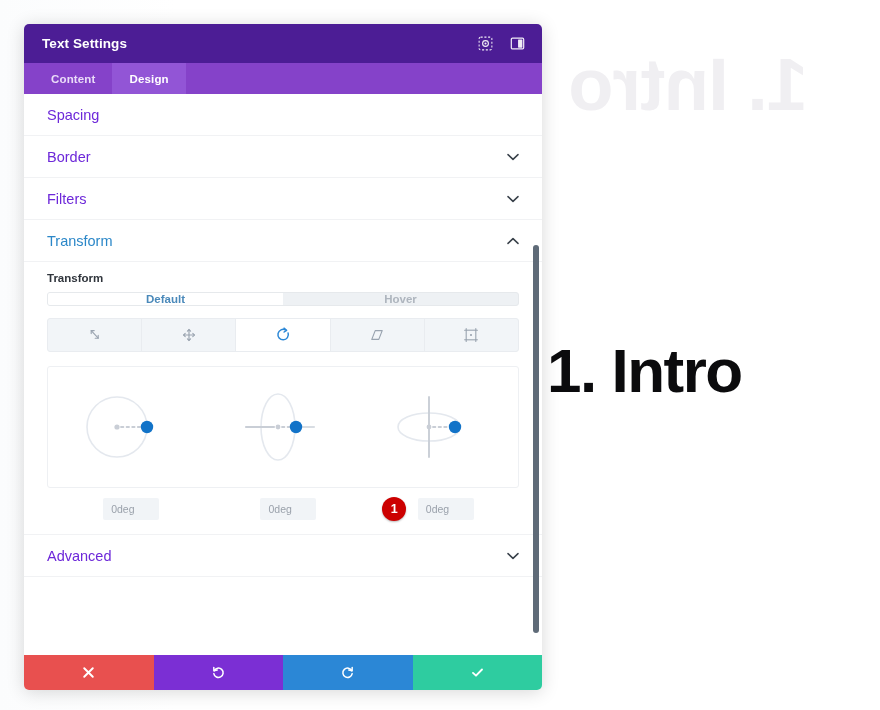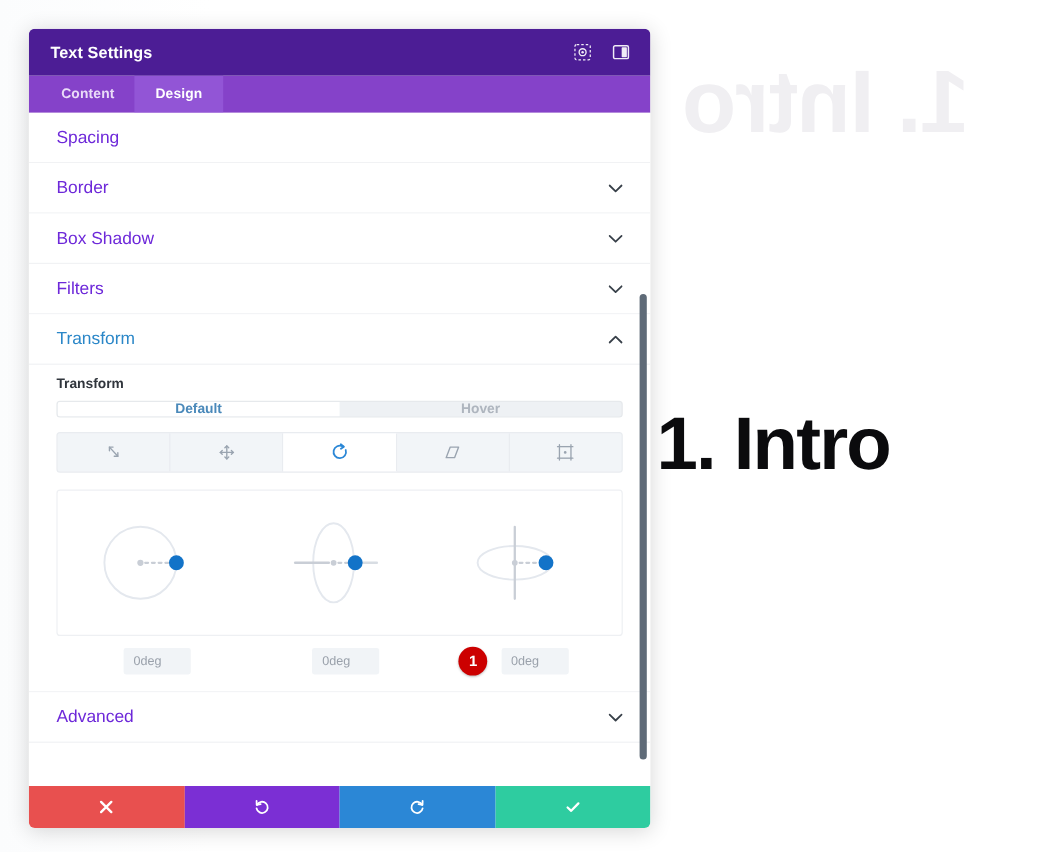--- a/index.html
+++ b/index.html
@@ -348,28 +348,20 @@
 
       <div class="accordion-row">
         <span class="acc-label">Border</span>
         <span class="chev">
           <svg width="12" height="8" viewBox="0 0 12 8">
               <path d="M1 1.6 L6 6.4 L11 1.6" fill="none" stroke="#384049" stroke-width="1.5" stroke-linecap="round" stroke-linejoin="round"></path>
             </svg>
         </span>
       </div>
 
-      <div class="accordion-row">
-        <span class="acc-label">Box Shadow</span>
-        <span class="chev">
-          <svg width="12" height="8" viewBox="0 0 12 8">
-              <path d="M1 1.6 L6 6.4 L11 1.6" fill="none" stroke="#384049" stroke-width="1.5" stroke-linecap="round" stroke-linejoin="round"></path>
-            </svg>
-        </span>
-      </div>
 
       <div class="accordion-row">
         <span class="acc-label">Filters</span>
         <span class="chev">
           <svg width="12" height="8" viewBox="0 0 12 8">
               <path d="M1 1.6 L6 6.4 L11 1.6" fill="none" stroke="#384049" stroke-width="1.5" stroke-linecap="round" stroke-linejoin="round"></path>
             </svg>
         </span>
       </div>
 

